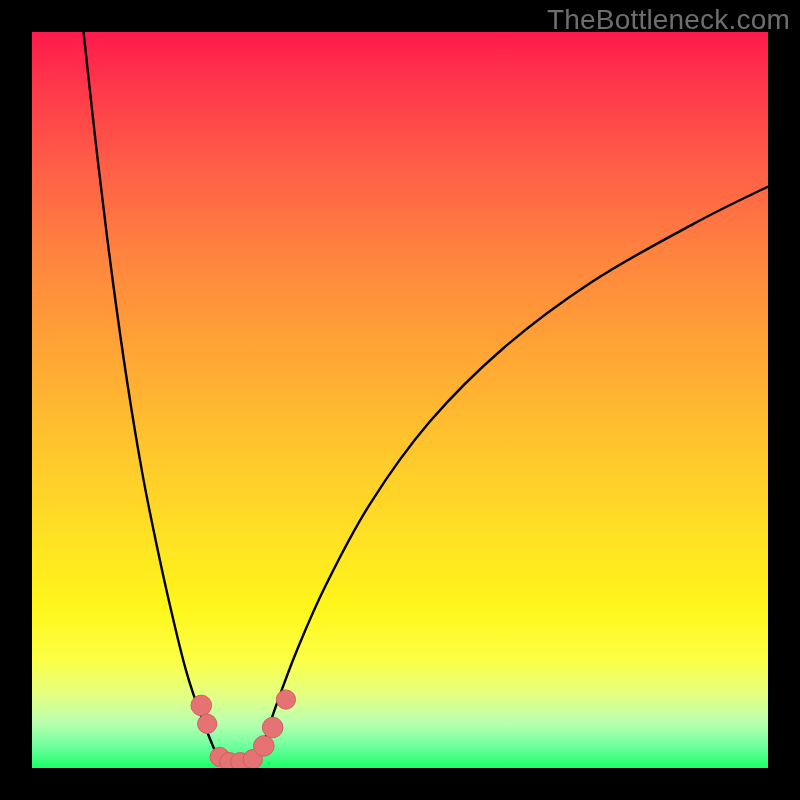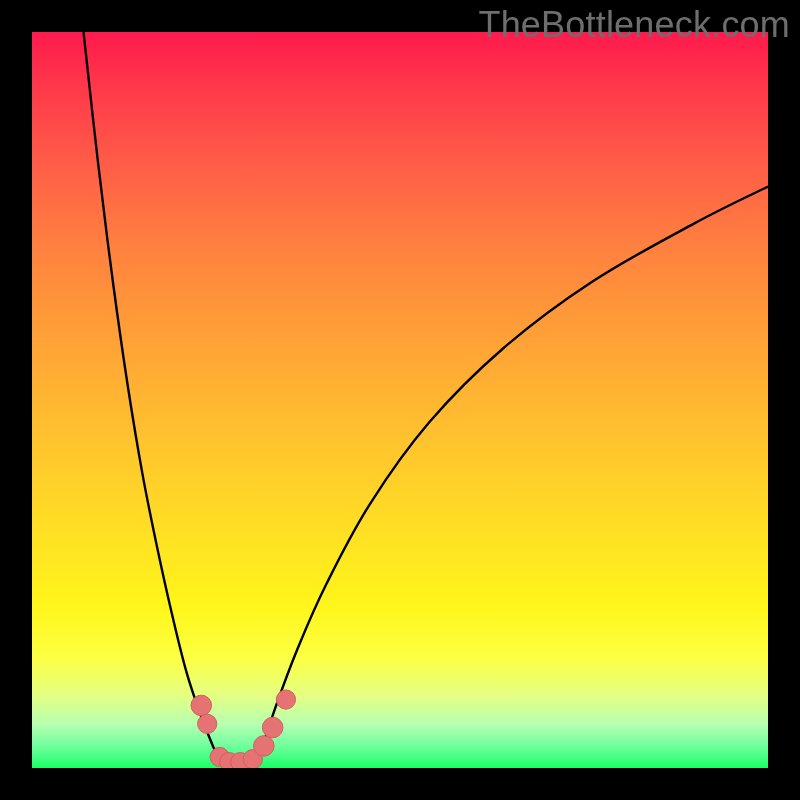--- a/index.html
+++ b/index.html
@@ -39,21 +39,21 @@
       #b7ffb0 94%,
       #70ff9e 97%,
       #1aff66 100%
     );
   }
   .watermark {
     position: absolute;
     top: 4px;
     right: 10px;
     color: #6e6e6e;
-    font-size: 36px;
+    font-size: 28px;
     letter-spacing: 0.2px;
     font-weight: 500;
     pointer-events: none;
   }
   svg.curve {
     position: absolute;
     left: 0;
     top: 0;
     width: 736px;
     height: 736px;

